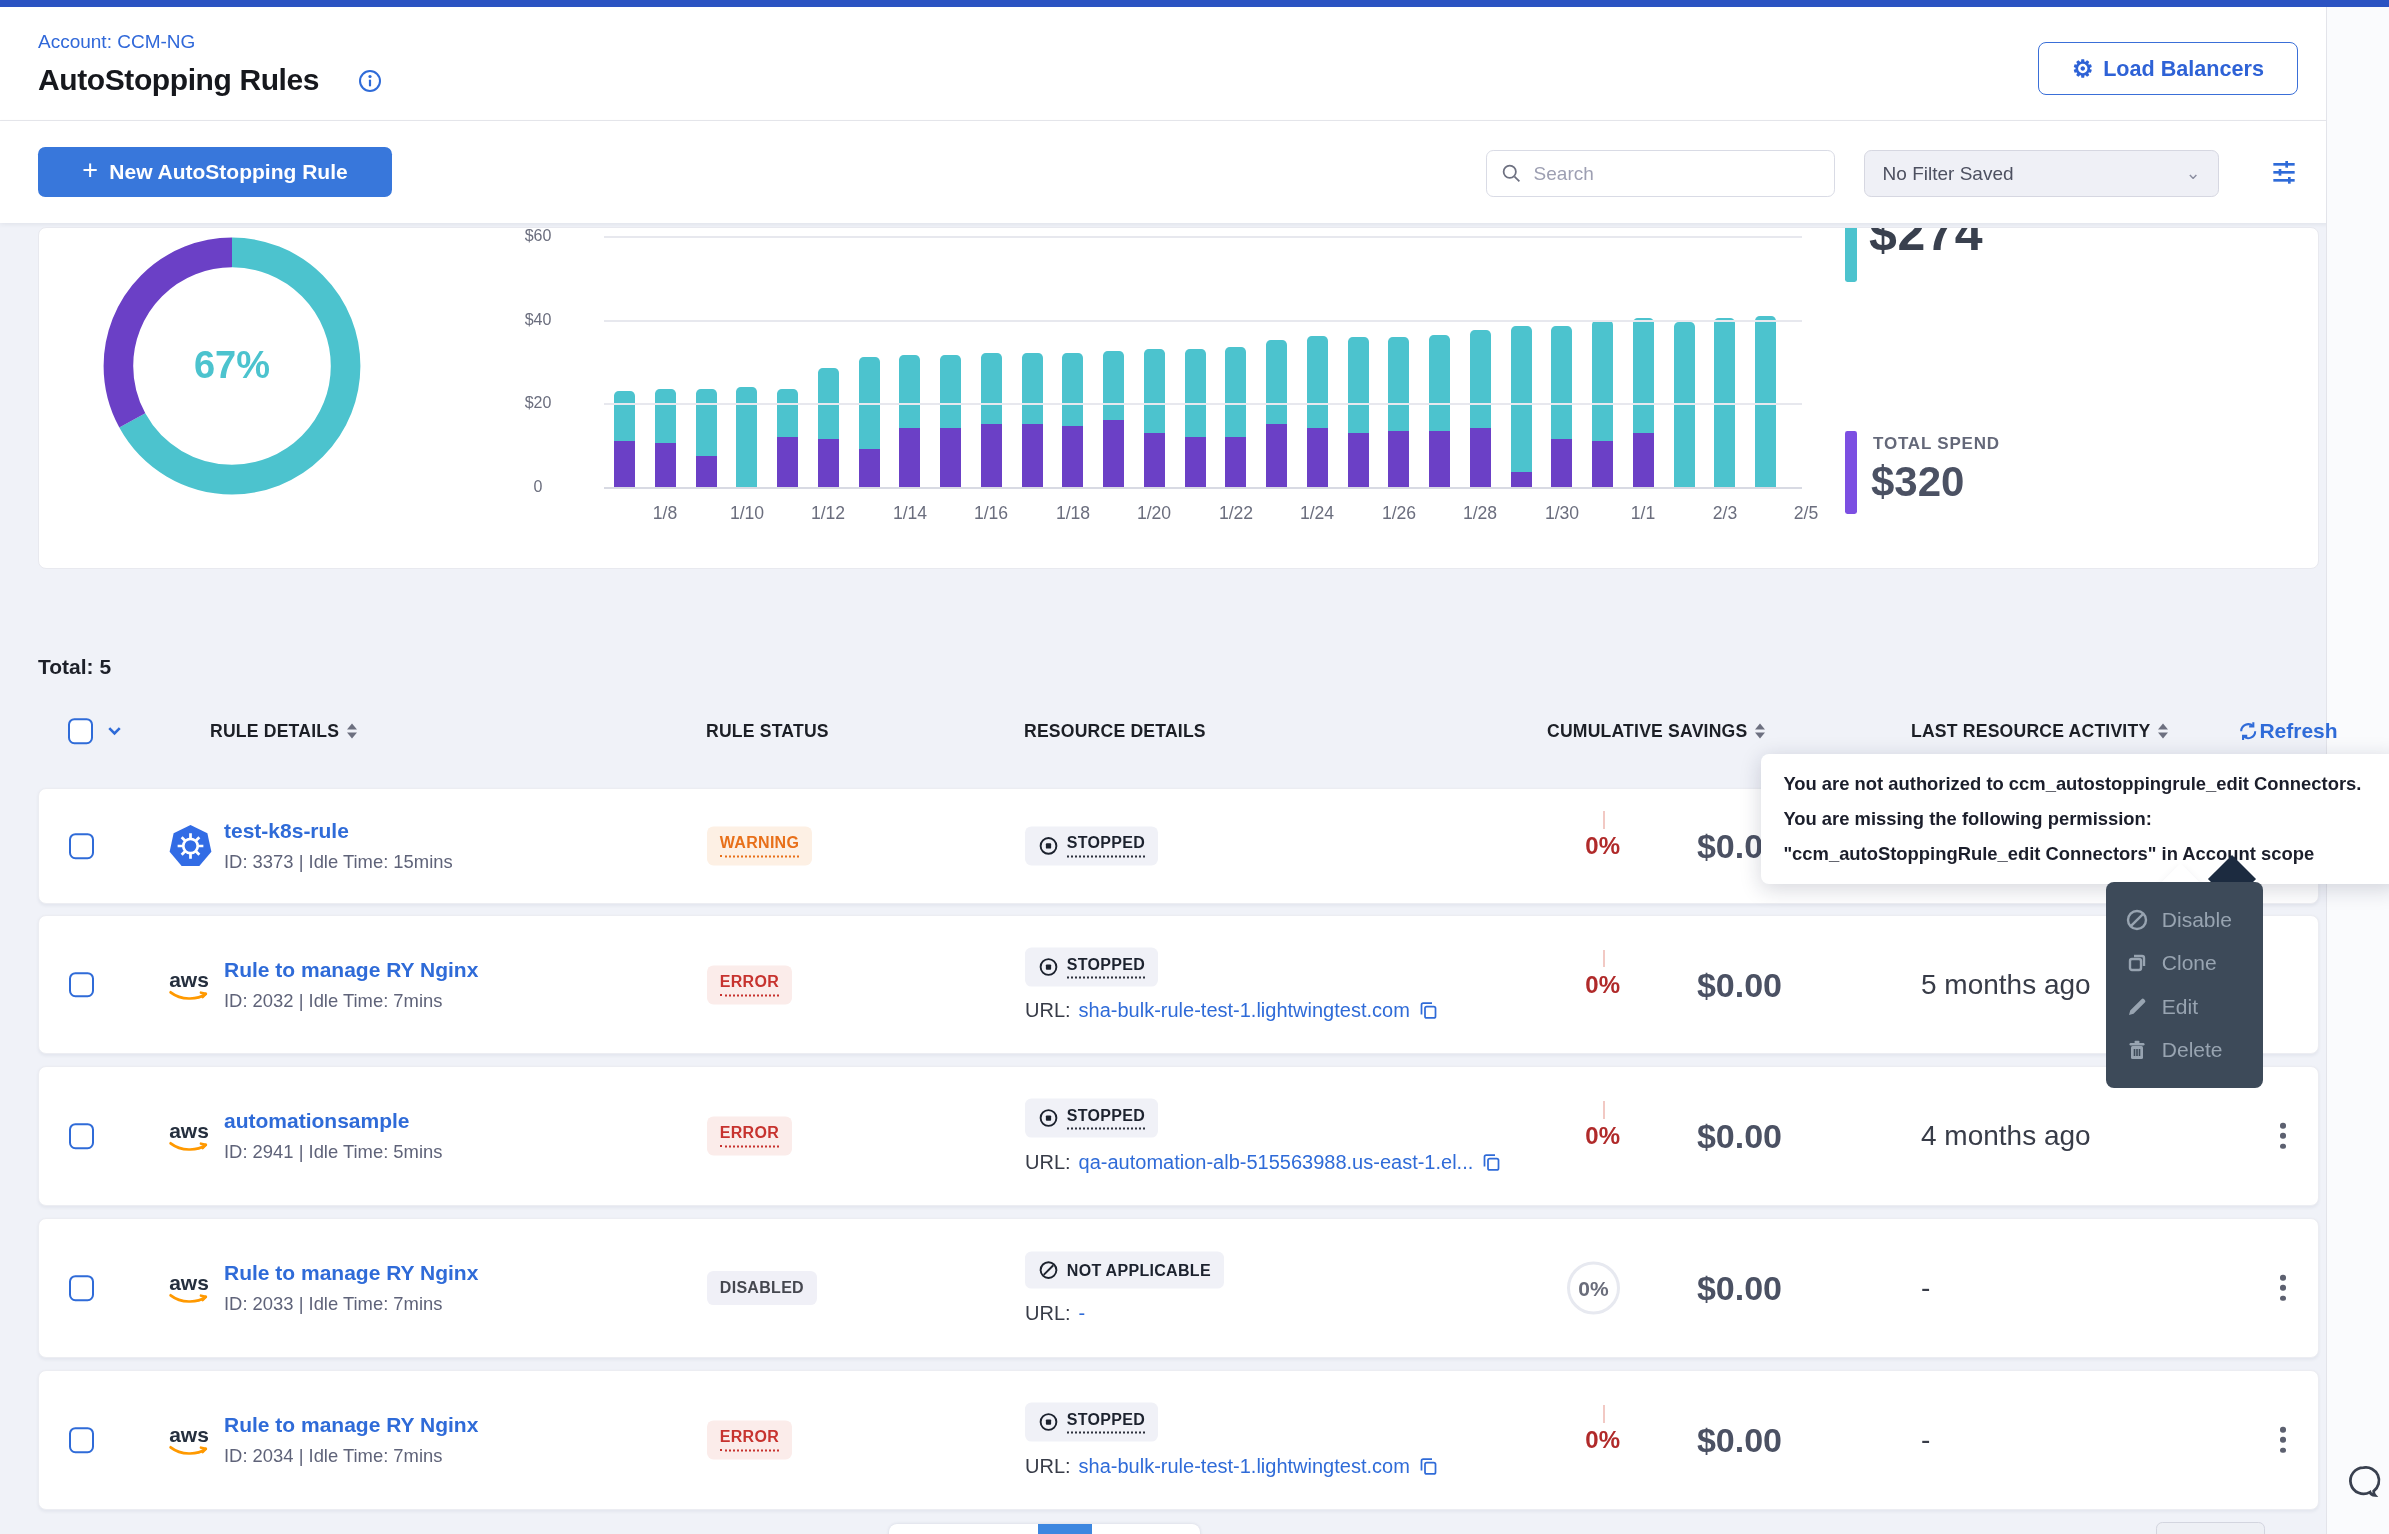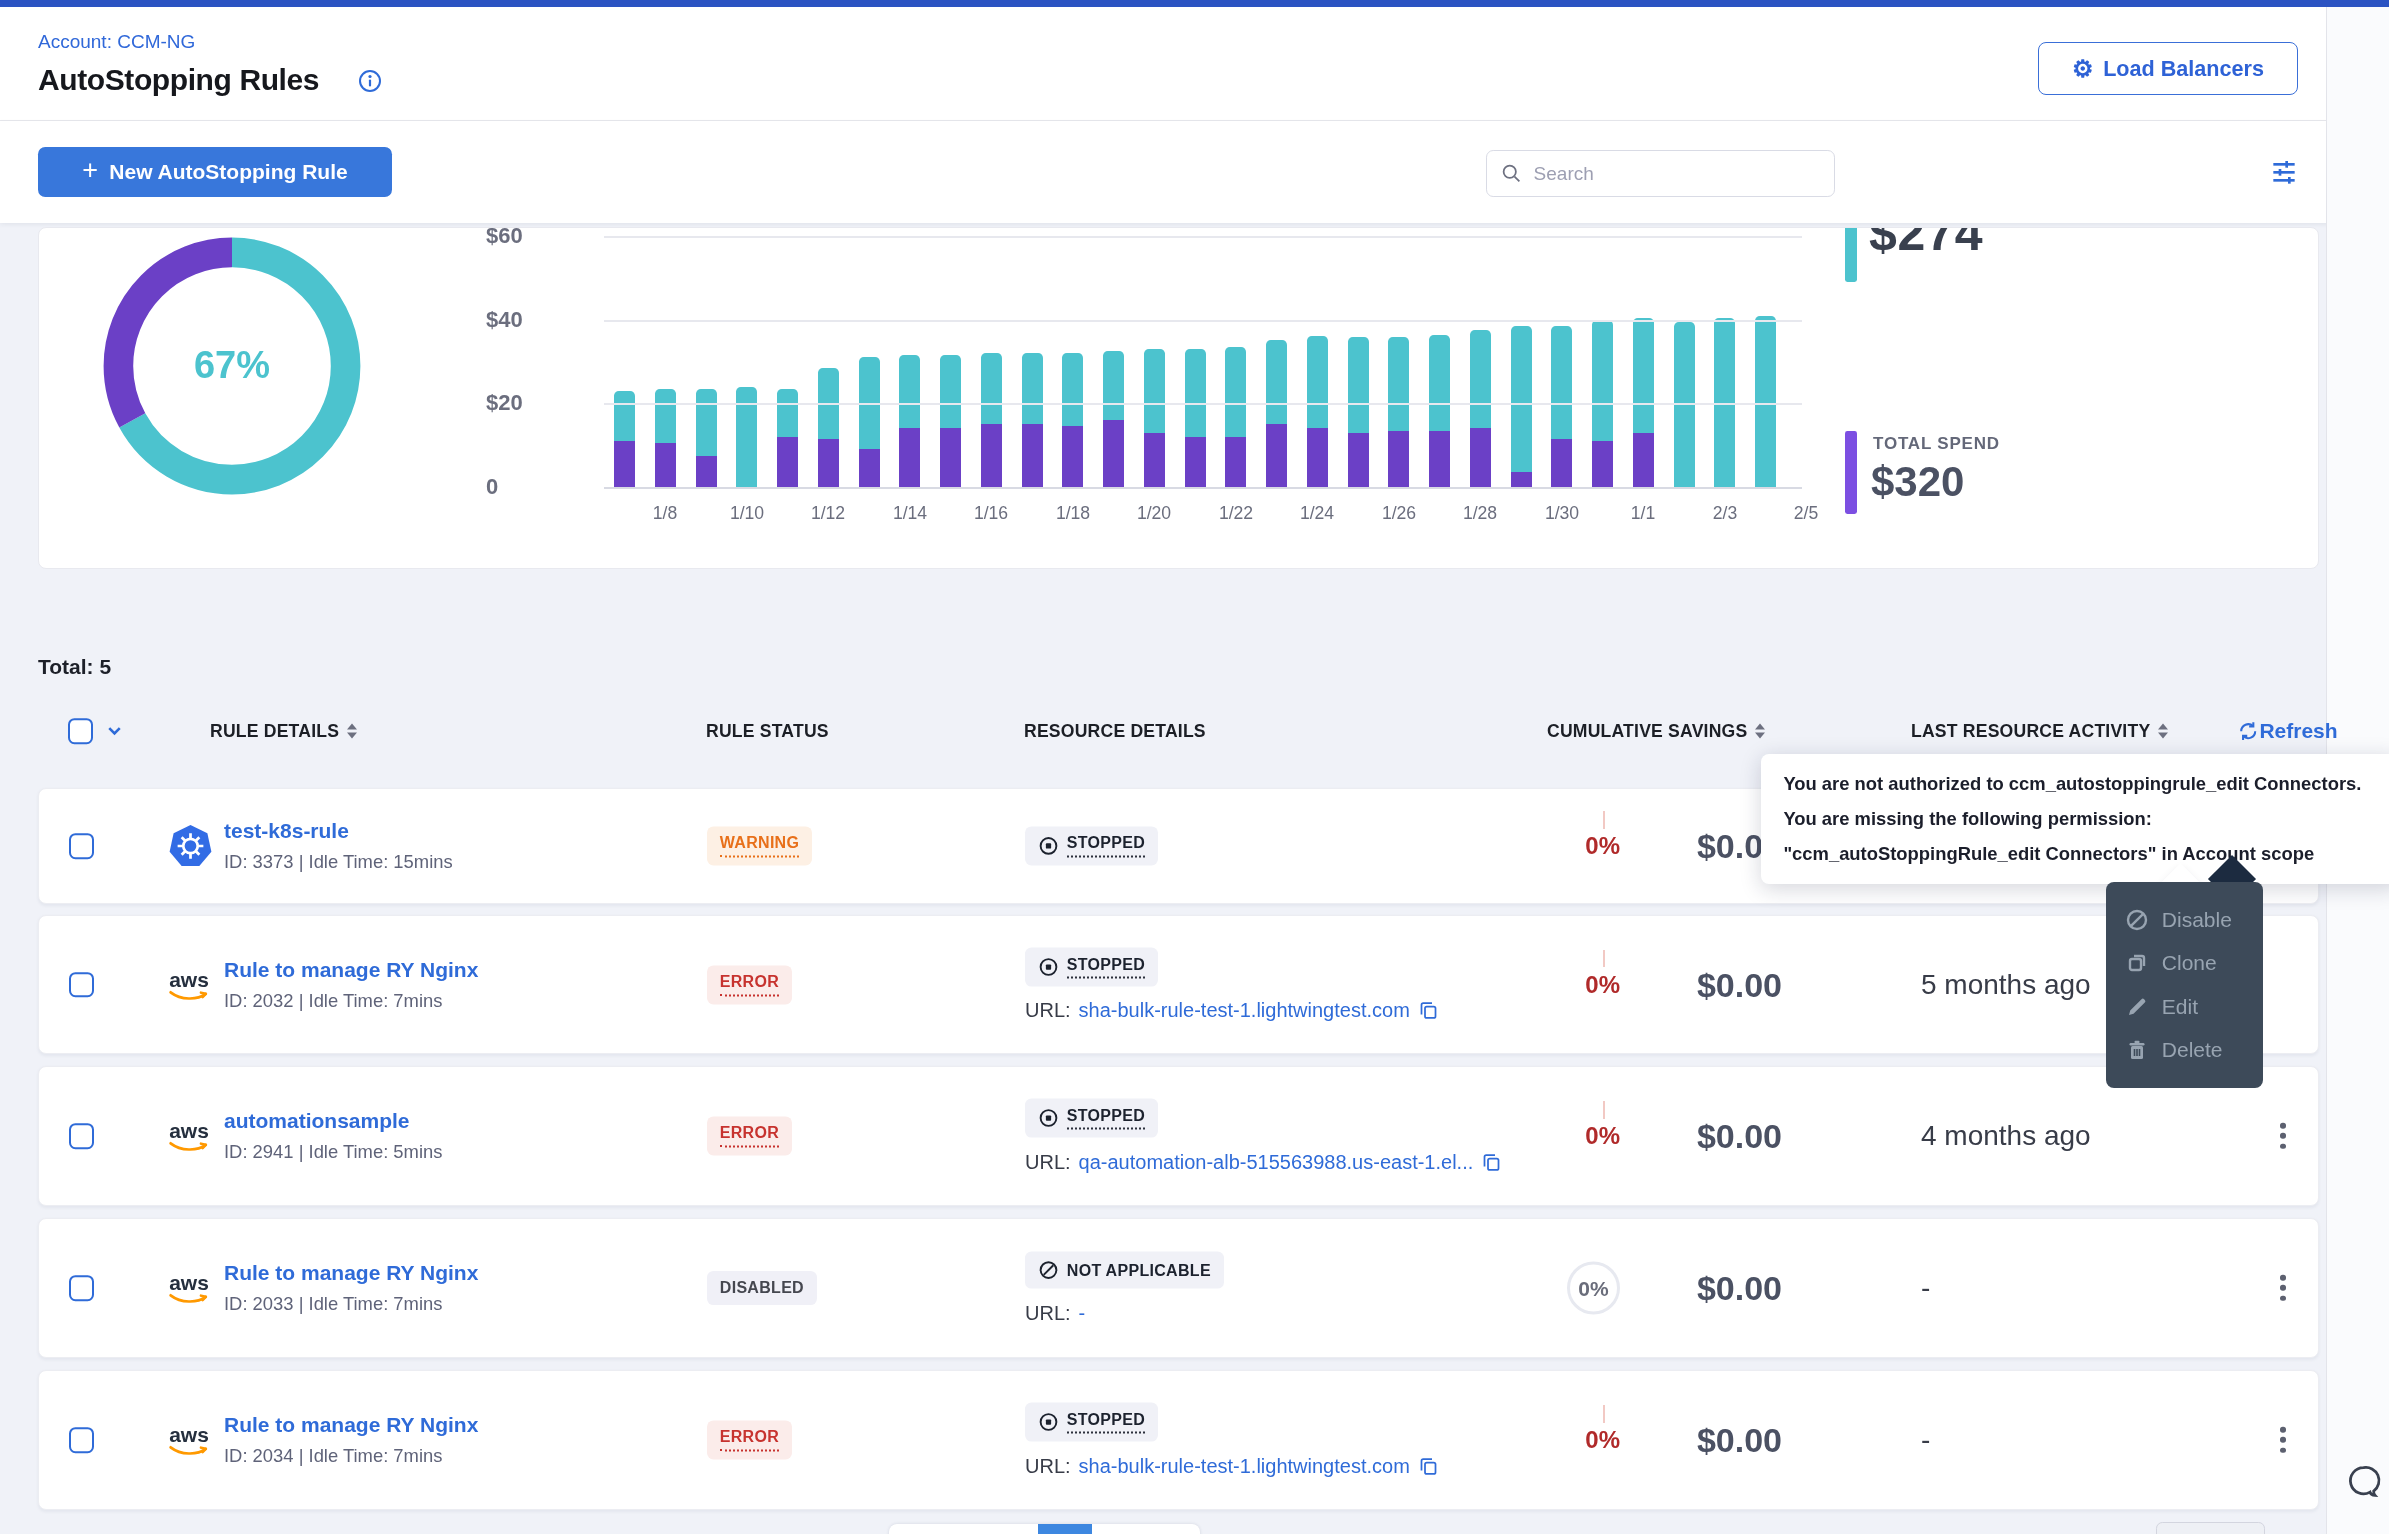--- a/index.html
+++ b/index.html
@@ -51,21 +51,21 @@
 
   
   #chart-card {
     left:38px; top:227px; width:2281px; height:342px; background:#fff;
     border:0.8px solid #e8e9ef; border-radius:8px; overflow:hidden;
   }
   #donut-wrap { left:57px; top:1.6px; width:272px; height:272px; }
   #donut-label { left:193px; top:137px; transform:translate(-50%,-50%); font-size:38px; font-weight:bold; color:#4cc3ce; }
   .gridline { position:absolute; left:565px; width:1198px; height:1.6px; background:#e7e8ee; }
   .gridline.base { background:#d8dae3; }
-  .ylab { position:absolute; left:447px; width:104px; text-align:left; font-size:22px; color:#6b6e7e; transform:translateY(-50%);font-weight:bold; }
+  .ylab { position:absolute; left:447px; width:104px; text-align:center; font-size:16px; color:#6b6e7e; transform:translateY(-50%); }
   #bars { left:565px; top:8px; width:1182px; height:251px; overflow:visible; }
   .bar { position:absolute; bottom:0; width:21px; display:flex; flex-direction:column; justify-content:flex-end; }
   .bar .teal { background:#4cc3ce; border-radius:4.8px 4.8px 0 0; }
   .bar .purple { background:#6b40c6; }
   .xlab { position:absolute; top:267px; transform:translateX(-50%); font-size:17.6px; color:#6b6e7e; }
   #stat-top-bar { left:1806px; top:-25.6px; width:12px; height:80px; background:#4cc3ce; border-radius:2.4px; }
   #stat-top-value { left:1830px; top:-24px; font-size:50px; font-weight:bold; color:#39404e; letter-spacing:0.8px; }
   #stat-spend-bar { left:1806px; top:203px; width:12px; height:83px; background:#7c4fe2; border-radius:2.4px; }
   #stat-spend-label { left:1834px; top:206px; font-size:17px; font-weight:bold; color:#646879; letter-spacing:0.8px; }
   #stat-spend-value { left:1832px; top:230px; font-size:42px; font-weight:bold; color:#4b5163; }
@@ -161,20 +161,24 @@
     <span>New AutoStopping Rule</span>
   </button>
   <div id="search-box">
     <span>
       <svg width="21" height="21" viewBox="0 0 24 24">
           <circle cx="10" cy="10" r="7" fill="none" stroke="#6d7080" stroke-width="2"></circle>
           <line x1="15.5" y1="15.5" x2="21" y2="21" stroke="#6d7080" stroke-width="2"></line>
         </svg>
     </span>
     <input placeholder="Search" style="">
+  </div>
+  <div id="filter-select">
+    <span>No Filter Saved</span>
+    <span class="chev">⌄</span>
   </div>
   <div id="sliders-icon">
     <svg width="32" height="32" viewBox="0 0 24 24" fill="none" stroke="#2f6bd8" stroke-width="2">
       <line x1="4" y1="7" x2="20" y2="7"></line>
         <line x1="14" y1="4.5" x2="14" y2="9.5"></line>
       <line x1="4" y1="13" x2="20" y2="13"></line>
         <line x1="9" y1="10.5" x2="9" y2="15.5"></line>
       <line x1="4" y1="19" x2="20" y2="19"></line>
         <line x1="16" y1="16.5" x2="16" y2="21.5"></line>
     </svg>

